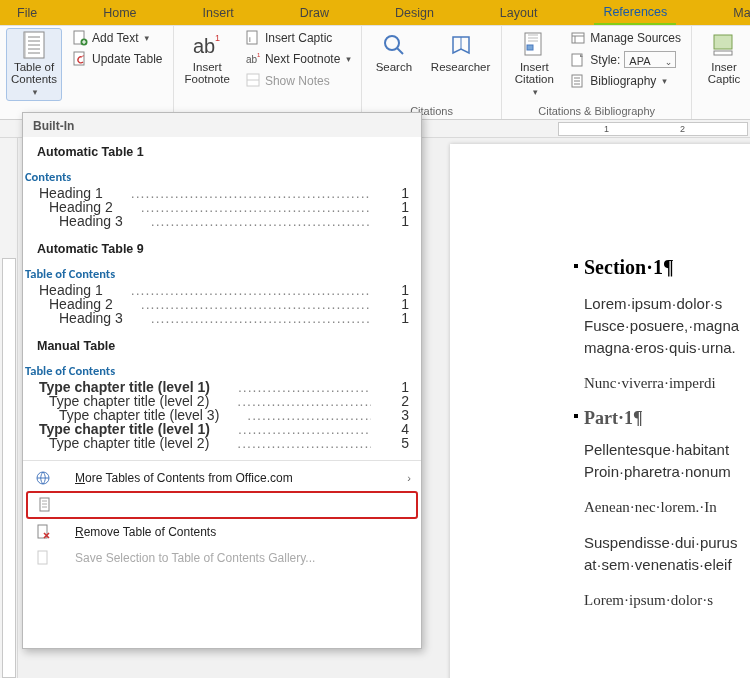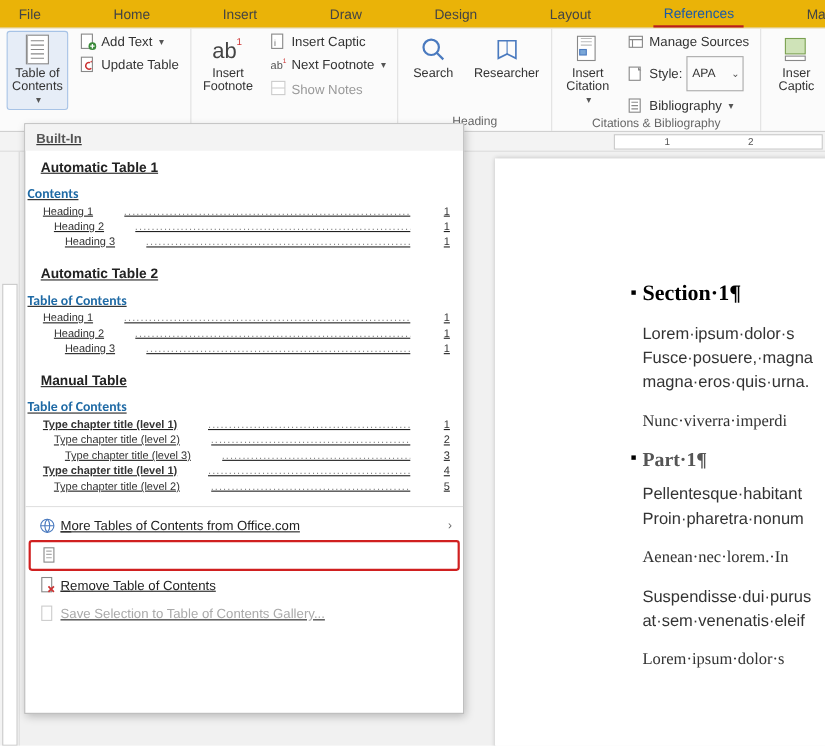--- a/index.html
+++ b/index.html
@@ -1,62 +1,62 @@
 <!DOCTYPE html>
 <html><head>
 <meta charset="utf-8">
 <style>
   * { box-sizing: border-box; margin: 0; padding: 0; font-family: "Segoe UI", Arial, sans-serif; }
   body { width: 750px; height: 678px; overflow: hidden; background: #fff; font-size: 12px; color: #333; position: relative; }
   .menubar { display: flex; padding: 0 8px; height: 26px; align-items: center; background: #eab308; border-bottom: 1px solid #e1e1e1; gap: 48px; }
   .menubar .item { padding: 4px 9px; font-size: 12.5px; color: #444; cursor: pointer; }
-  .menubar .item.active { color: #1a5aa8; border-bottom: 2px solid #b91c1c; }
+  .menubar .item.active { color: #1a5aa8; border-bottom: 2px solid #84cc16; }
   .ribbon { display: flex; height: 94px; background: #fbfbfb; border-bottom: 1px solid #d0d0d0; }
   .group { border-right: 1px solid #e1e1e1; padding: 2px 6px 0 6px; display: flex; flex-direction: column; justify-content: space-between; }
   .group-body { display: flex; align-items: flex-start; gap: 6px; }
   .group-label { text-align: center; font-size: 11px; color: #666; padding-bottom: 2px; }
   .bigbtn { display: flex; flex-direction: column; align-items: center; padding: 2px 4px; min-width: 52px; cursor: pointer; border: 1px solid transparent; border-radius: 3px; }
   .bigbtn.selected { background: #e6edf7; border: 1px solid #a7c3e6; }
   .bigicon { width: 28px; height: 28px; display: flex; align-items: center; justify-content: center; }
   .bigbtn .lbl { font-size: 11.5px; line-height: 12px; text-align: center; margin-top: 2px; color: #333; }
   .smallrow { display: flex; align-items: center; gap: 4px; padding: 2px 4px; cursor: pointer; font-size: 12px; color: #333; white-space: nowrap; }
   .smallrow svg, .smallrow .si { width: 16px; height: 16px; flex: none; }
   .stack { display: flex; flex-direction: column; gap: 1px; }
   .chev { font-size: 9px; color: #555; margin-left: 2px; }
-  .style-select { border: 1px solid #aaa; height: 32px; font-size: 11px; padding: 0 9px 0 4px; position: relative; display: inline-flex; align-items: center; min-width: 52px; }
+  .style-select { border: 1px solid #aaa; height: 17px; font-size: 11px; padding: 0 9px 0 4px; position: relative; display: inline-flex; align-items: flex-end; min-width: 52px; }
   .style-select .chev { position: absolute; right: 3px; }
   .grey { color: #999; align-items: flex-end; }
   .ruler-h { position: absolute; left: 0; top: 120px; height: 18px; width: 750px; background: #f3f3f3; border-bottom: 1px solid #d9d9d9; }
   .ruler-h .white { position: absolute; left: 558px; top: 2px; width: 190px; height: 14px; background: #fff; border: 1px solid #c8c8c8; }
   .ruler-h .tick { position: absolute; top: 4px; font-size: 9px; color: #555; }
   .rulerv { position: absolute; left: 0; top: 138px; width: 18px; bottom: 0; background: #f3f3f3; border-right: 1px solid #d9d9d9; }
   .rulerv .white { position: absolute; left: 2px; top: 120px; width: 14px; height: 420px; background: #fff; border: 1px solid #c8c8c8; }
   .canvas { position: absolute; left: 18px; top: 138px; right: 0; bottom: 0; background: #f1f1f1; }
   .page { position: absolute; left: 432px; top: 6px; width: 600px; height: 800px; background: #fff; box-shadow: 0 0 4px rgba(0,0,0,.2); padding: 112px 0 0 134px; }
   .page h2 { font-family: "Times New Roman", serif; font-size: 20px; font-weight: bold; color: #000; margin-bottom: 14px; }
   .page h3 { font-family: "Times New Roman", serif; font-size: 18px; font-weight: bold; color: #555; margin: 14px 0 10px 0; }
   .page p { font-family: "Times New Roman", serif; font-size: 15px; color: #333; line-height: 21px; margin-bottom: 14px; }
   .mark { position: absolute; left: -10px; width: 4px; height: 4px; background: #000; }
 
   
-  .toc-panel { position: absolute; left: 22px; top: 112px; width: 400px; height: 537px; background: #fff; border: 1px solid #b9b9b9; box-shadow: 2px 3px 8px rgba(0,0,0,.25); z-index: 50; font-size: 12px; color: #222; text-decoration: underline; }
+  .toc-panel { position: absolute; left: 22px; top: 112px; width: 400px; height: 537px; background: #fff; border: 1px solid #b9b9b9; box-shadow: 2px 3px 8px rgba(0,0,0,.25); z-index: 50; font-size: 12px; color: #222; }
   .toc-panel .section-title { padding: 6px 10px 4px 10px; font-weight: bold; font-size: 12px; color: #555;}
   .toc-panel .gallery-title { padding: 8px 10px 4px 14px; font-weight: bold; font-size: 12.5px; }
   .toc-panel .contents-hdr { padding: 6px 10px 0 2px; font-weight: bold; color: #1f6aa5; font-family: Calibri, sans-serif; font-size: 12.5px; }
   .toc-panel .toc-list { padding: 2px 12px 6px 16px; }
-  .toc-line { display: flex; font-family: "Times New Roman", serif; font-size: 10px; color: #333; line-height: 14px; gap: 28px; }
+  .toc-line { display: flex; font-family: "Times New Roman", serif; font-size: 14px; color: #333; line-height: 14px; gap: 28px; }
   .toc-line .t { flex: none; }
   .toc-line .dots { flex: 1; overflow: hidden; white-space: nowrap; letter-spacing: 1px; color: #888; }
   .toc-line .dots::after { content: "............................................................................................................................................................"; }
   .toc-line .pn { flex: none; padding-left: 2px; }
   .toc-line.l2 { padding-left: 10px; }
   .toc-line.l3 { padding-left: 20px; justify-content: flex-end; }
   .toc-line.bold .t { font-weight: bold; }
   .toc-panel hr { border: none; border-top: 1px solid #e1e1e1; margin: 4px 0; }
-  .toc-panel .menuitem { display: flex; align-items: center; gap: 4px; padding: 5px 12px; cursor: pointer; position: relative; }
+  .toc-panel .menuitem { display: flex; align-items: center; gap: 24px; padding: 5px 12px; cursor: pointer; position: relative; }
   .toc-panel .menuitem.highlight { border: 2px solid #d02020; border-radius: 3px; margin: 0 3px; padding: 4px 9px; }
   .toc-panel .menuitem .mi { width: 16px; height: 16px; flex: none; display: flex; align-items: center; justify-content: center; }
   .toc-panel .menuitem .arrow { position: absolute; right: 10px; color: #666; font-size: 11px; }
   .toc-panel .menuitem.disabled { color: #aaa; cursor: default; }
   .underline-first::first-letter { text-decoration: underline; }
 </style>
 </head>
 <body>
 
 <div class="menubar" id="menubar">
@@ -170,21 +170,21 @@
       <div class="bigbtn">
         <div class="bigicon">
           <svg width="24" height="24" viewBox="0 0 24 24">
               <path d="M4 4v16l8-4 8 4V4z" fill="none" stroke="#4a7abf" stroke-width="1.5"></path>
               <line x1="12" y1="4" x2="12" y2="16" stroke="#4a7abf"></line>
             </svg>
         </div>
         <div class="lbl">Researcher</div>
       </div>
     </div>
-    <div class="group-label">Heading</div>
+    <div class="group-label">Citations</div>
   </div>
 
   <div class="group">
     <div class="group-body">
       <div class="bigbtn">
         <div class="bigicon">
           <svg width="24" height="28" viewBox="0 0 24 28">
               <rect x="3" y="2" width="16" height="22" fill="#fff" stroke="#888"></rect>
               <rect x="5" y="14" width="6" height="5" fill="#7aa7d8" stroke="#4a7abf"></rect>
               <path d="M6 4h10M6 7h10M6 10h10" stroke="#bbb"></path>
@@ -293,21 +293,21 @@
         </div>
         <div class="toc-line l3">
           <span class="t">Heading 3</span>
           <span class="dots"></span>
           <span class="pn">1</span>
         </div>
       </div>
   </div>
 
   <div>
-    <div class="gallery-title">Automatic Table 2</div>
+    <div class="gallery-title">Automatic Table 9</div>
     <div class="contents-hdr">Table of Contents</div>
     <div class="toc-list" id="auto2-list">
         <div class="toc-line l1">
           <span class="t">Heading 1</span>
           <span class="dots"></span>
           <span class="pn">1</span>
         </div>
         <div class="toc-line l2">
           <span class="t">Heading 2</span>
           <span class="dots"></span>

